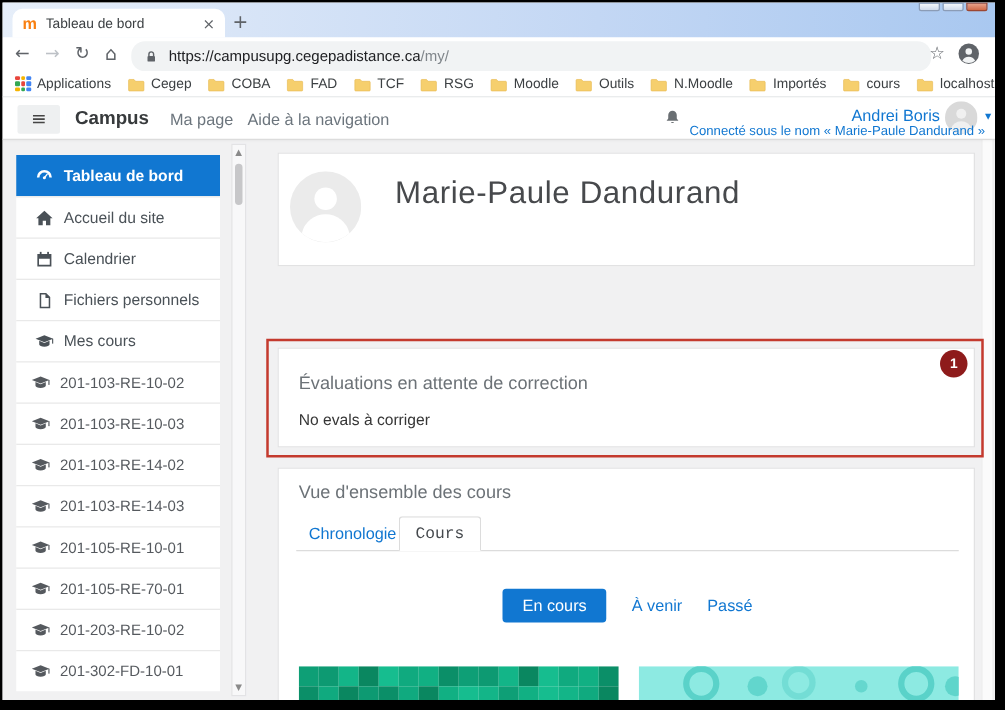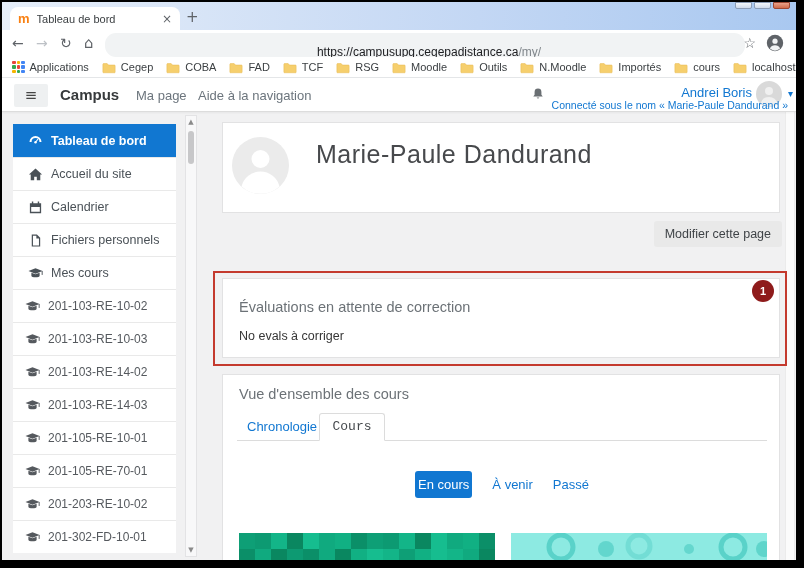--- a/index.html
+++ b/index.html
@@ -18,21 +18,21 @@
     border-radius:8px 8px 0 0; display:flex; align-items:center; padding:0 8px; }
   .tab-fav { color:#f98012; font-weight:700; font-size:13px; line-height:1; margin-right:7px; }
   .tab-title { font-size:11px; color:#3c4043; flex:1; white-space:nowrap; overflow:hidden; }
   .tab-close { font-size:12px; color:#5f6368; margin-left:6px; }
   .newtab { position:absolute; left:184px; top:6px; font-size:15px; color:#5f6368; }
 
   
   .toolbar { position:absolute; left:0; top:28px; width:794px; height:27px; background:#fff; }
   .navicon { position:absolute; top:5px; font-size:14px; color:#5f6368; line-height:17px; }
   .urlbar { position:absolute; left:103px; top:3px; width:640px; height:21px; border-radius:11px;
-    background:#f1f3f4; display:flex; align-items:center; padding:12px 10px;flex-direction:column; }
+    background:#f1f3f4; display:flex; align-items:center; padding:12px 10px; }
   .urltext { font-size:12px; color:#202124; margin-left:8px; white-space:nowrap; }
   .urlpath { color:#80868b; }
   .star { position:absolute; right:40px; top:5px; font-size:14px; color:#5f6368; }
   .chrome-avatar { position:absolute; right:12px; top:4px; }
 
   
   .bookmarks { position:absolute; left:0; top:55px; width:794px; height:21px; background:#fff;
     border-bottom:1px solid #e4e6e8; display:flex; align-items:center; gap:13px; padding:0 10px; overflow:hidden; }
   .bm-item { display:flex; gap:5px; font-size:11px; color:#3c4043; white-space:nowrap; }
   .apps-grid { display:grid; grid-template-columns:repeat(3,3.5px); grid-gap:1px; }
@@ -91,21 +91,21 @@
     background:#8e1b1b; color:#fff; font-size:11px; font-weight:700; text-align:center; line-height:22px; }
 
   .overview-card { top:262px; height:199px; }
   .overview-card .card-title { top:11px; }
   .tabline { position:absolute; left:14px; top:65px; width:530px; height:1px; background:#dcdcdc; z-index:1; }
   .tab-link { position:absolute; left:24px; top:38px; height:28px; line-height:28px; font-size:13px; color:#1177d1; cursor:pointer; z-index:2; }
   .tab-active { position:absolute; left:96px; top:38px; width:66px; height:28px; line-height:26px; text-align:center;
     background:#fff; border:1px solid #dcdcdc; border-bottom:1px solid #fff; border-radius:3px 3px 0 0;
     font-size:13px; color:#45494d; z-index:2;font-family:Liberation Mono, monospace; }
   .filters { position:absolute; left:0; top:96px; width:558px; display:flex; justify-content:center; align-items:center; gap:20px; }
-  .btn-primary { background:#1177d1; color:#fff; border:none; border-radius:3px; padding:6px 3px;
+  .btn-primary { background:#1177d1; color:#fff; border:none; border-radius:3px; padding:6px 16px;
     font-size:13px; font-family:inherit; cursor:pointer; }
   .filter-link { font-size:13px; color:#1177d1; cursor:pointer; }
   .course-img { position:absolute; top:158px; width:256px; height:60px; cursor:pointer; }
   .course-img.left { left:16px; } .course-img.right { left:288px; }
 </style>
 </head>
 <body>
 
 <div class="screen">
   <div class="inner">
@@ -371,21 +371,20 @@
         <span class="big-avatar">
           <svg width="57" height="57" viewBox="0 0 57 57">
             <circle cx="28.5" cy="28.5" r="28.5" fill="#ebebeb"></circle>
             <circle cx="28.5" cy="22" r="9" fill="#ffffff"></circle>
             <path d="M9.5 49.5a19.5 19.5 0 0 1 38 0 28.5 28.5 0 0 1-38 0Z" fill="#ffffff"></path>
           </svg>
         </span>
         <span class="profile-name">Marie-Paule Dandurand</span>
       </div>
 
-      <button class="edit-btn">Modifier cette page</button>
 
       <div class="card eval-card">
         <span class="card-title">Évaluations en attente de correction</span>
         <span class="eval-empty">No evals à corriger</span>
       </div>
 
       <div class="annotation">
         <span class="badge">1</span>
       </div>
 

